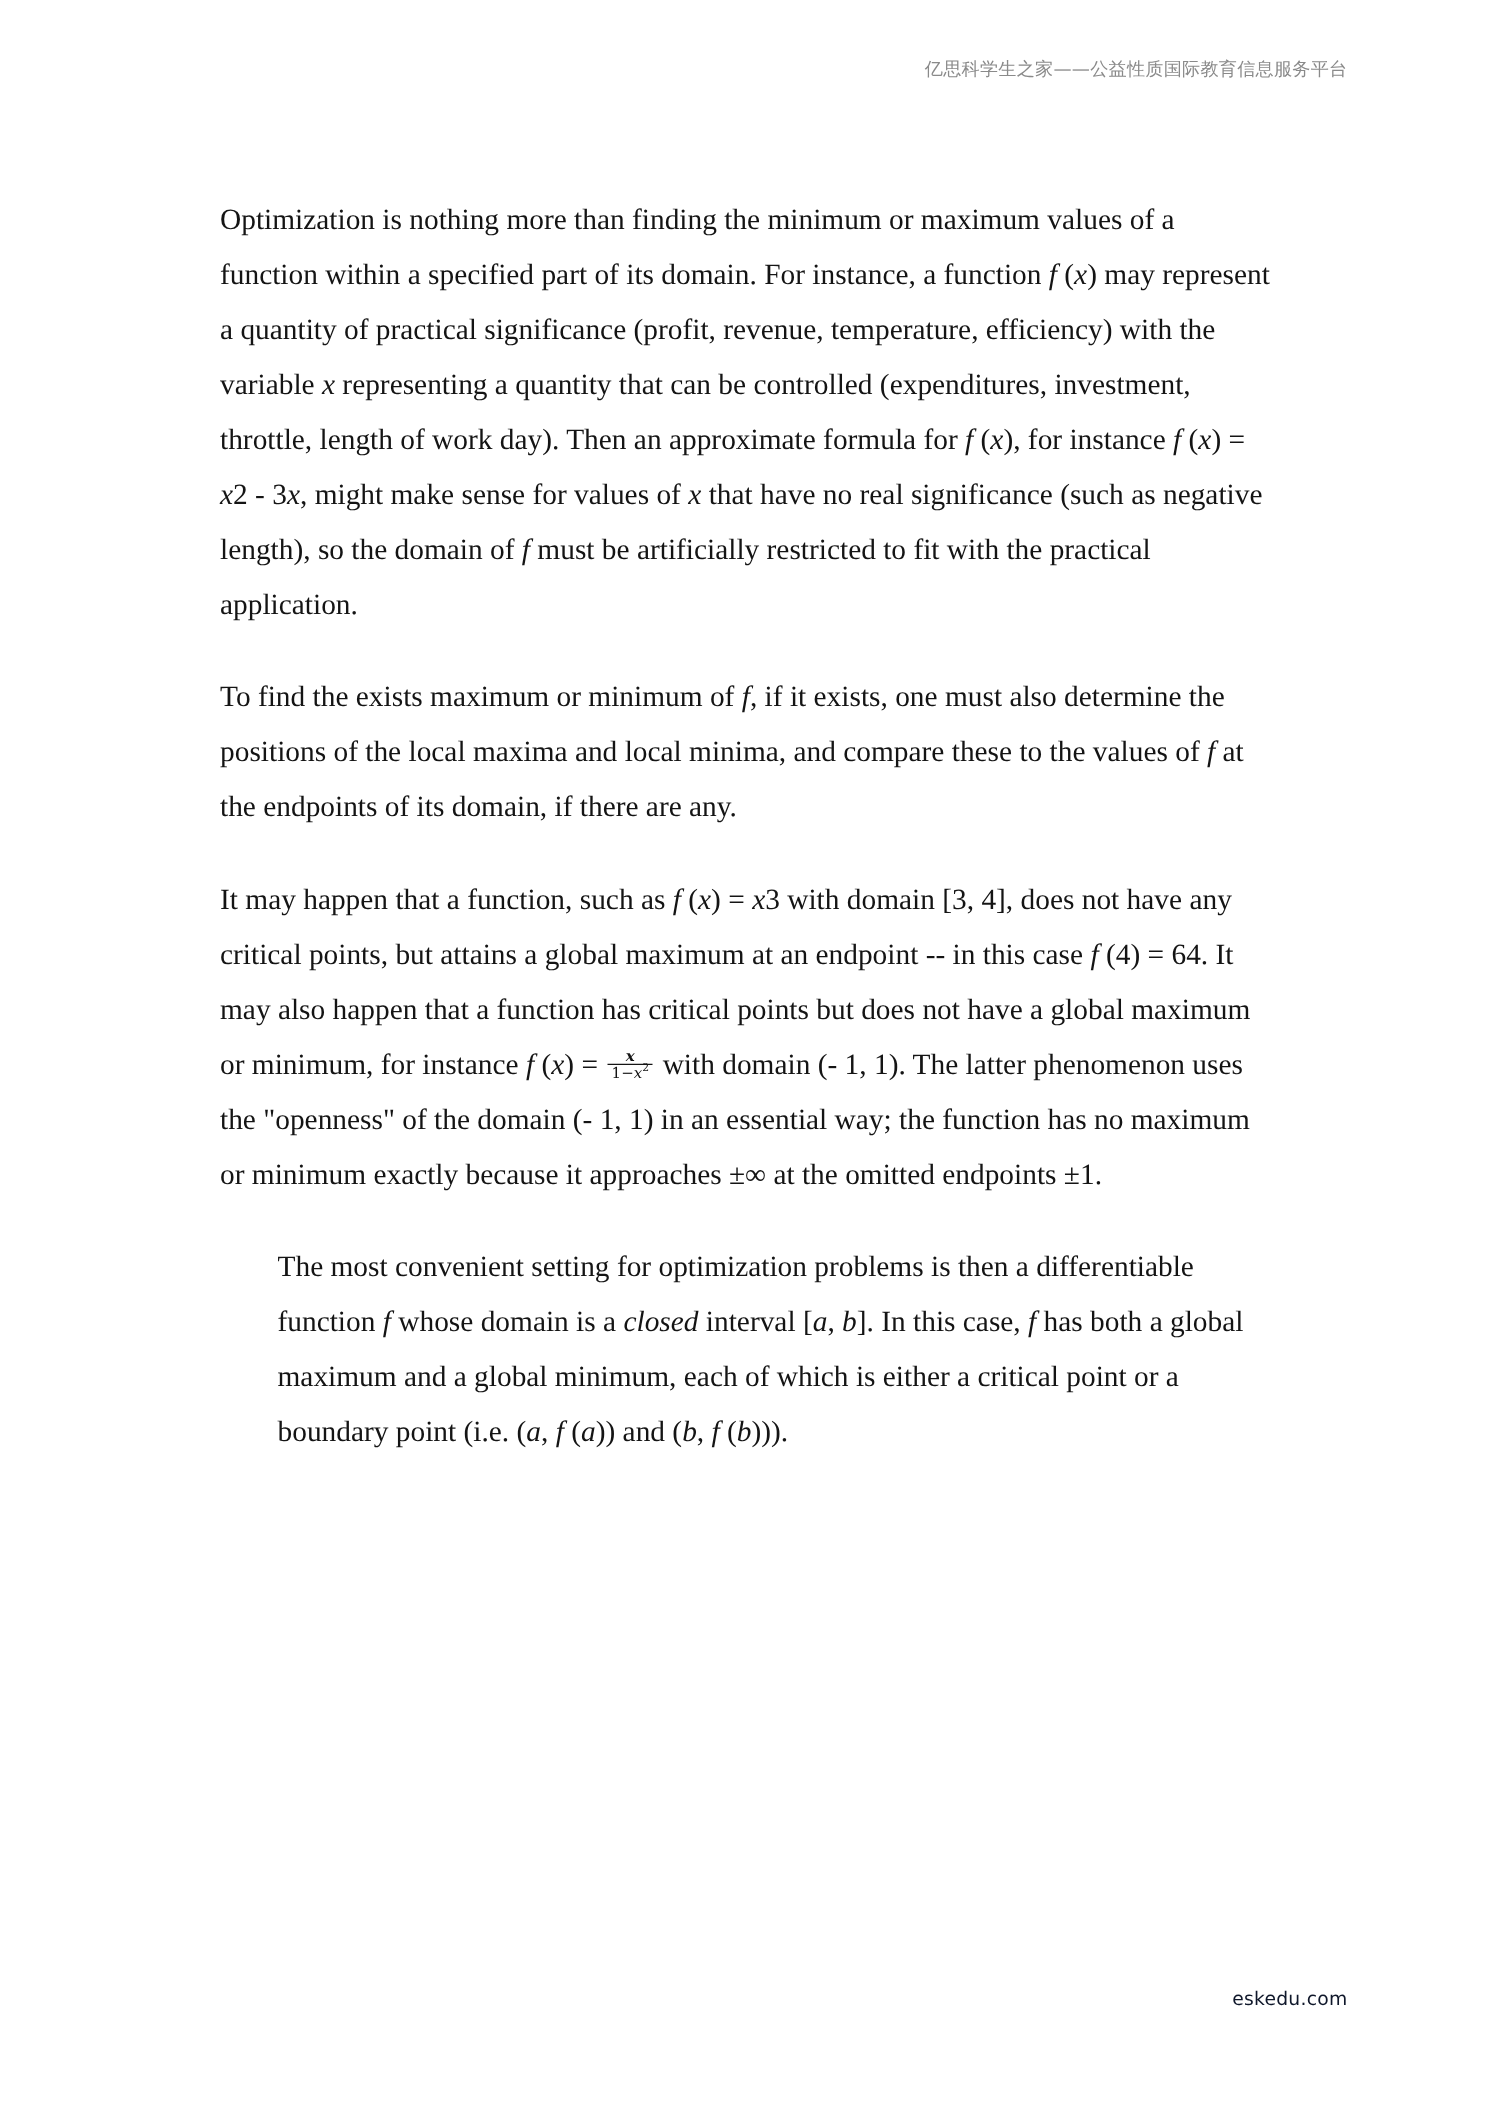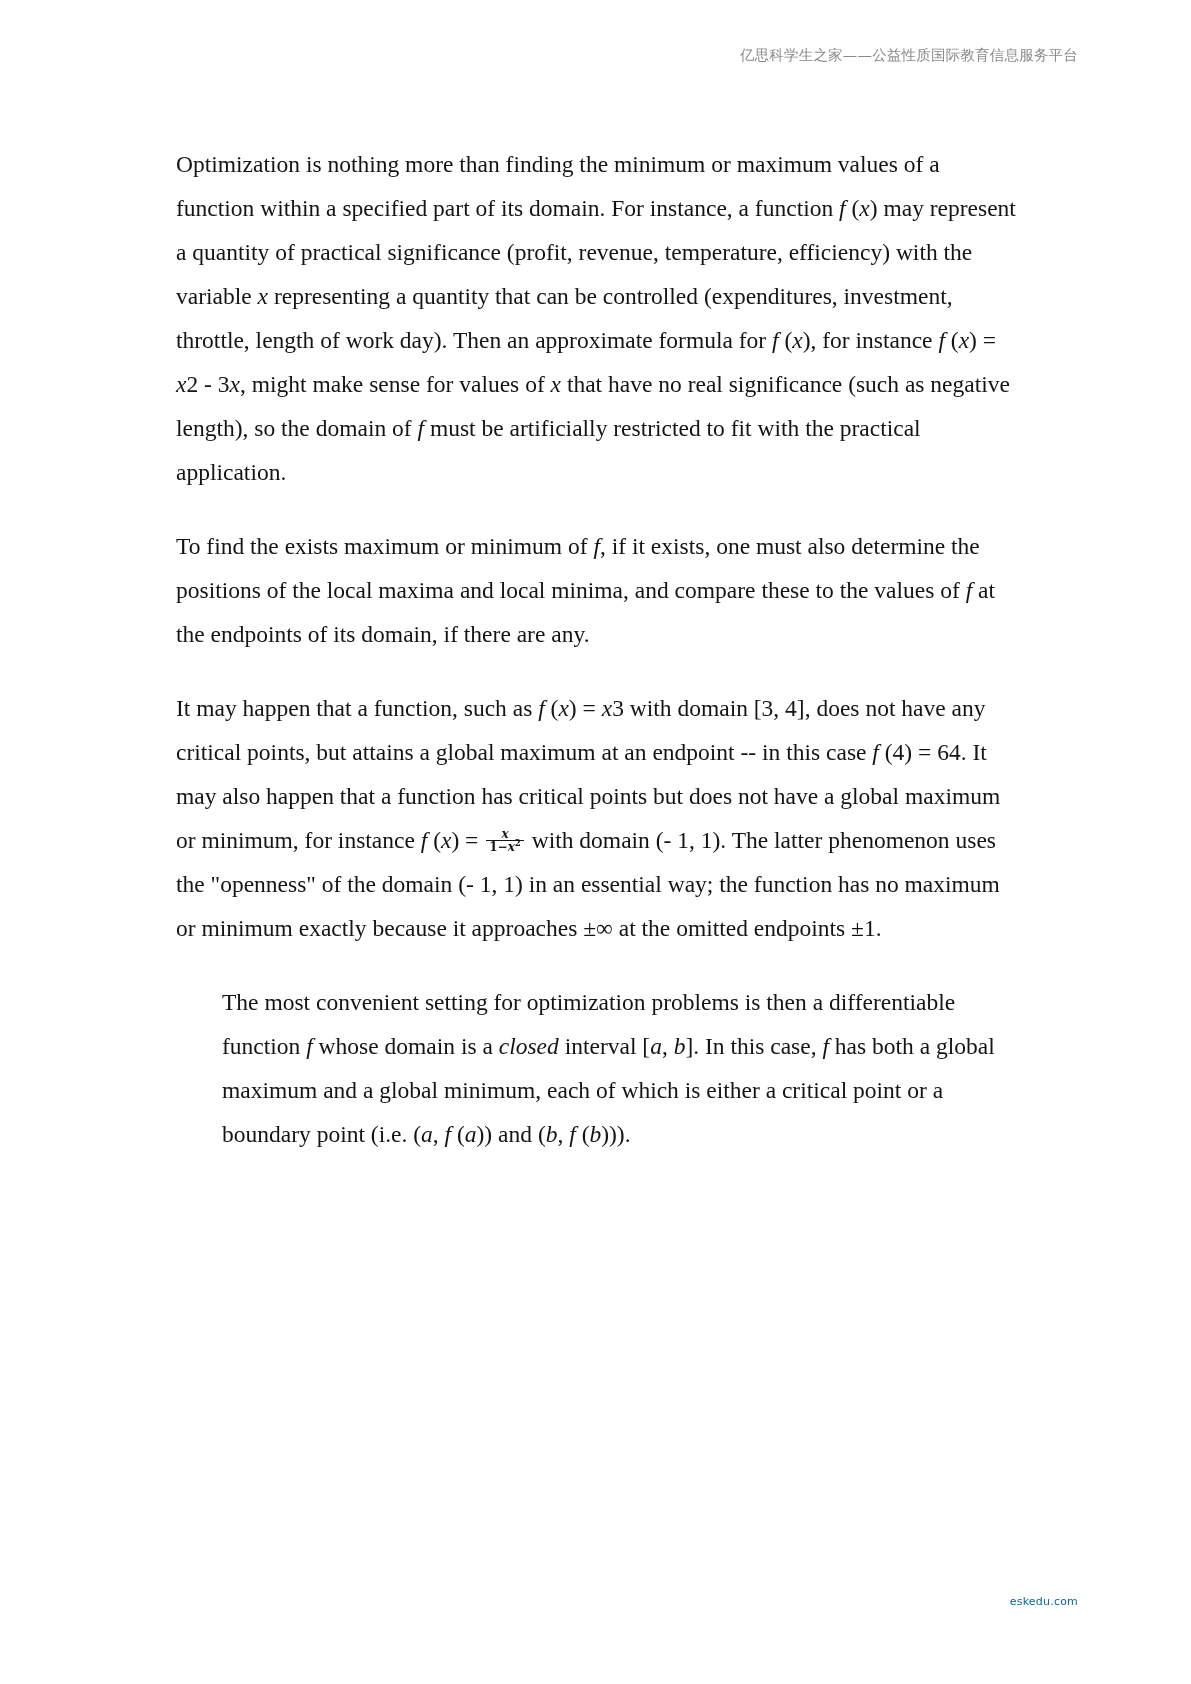--- a/index.html
+++ b/index.html
@@ -26,21 +26,21 @@
     right: 113px;
     font-family: "DejaVu Sans", sans-serif;
     font-size: 14.5px;
     color: #8a8a8a;
     letter-spacing: 0.2px;
     white-space: nowrap;
   }
   .content {
     position: absolute;
     left: 176px;
-    top: 142px;
+    top: 154px;
     width: 840px;
   }
   p.para {
     margin: 0 0 30px 0;
     font-size: 23.5px;
     line-height: 44px;
     text-align: left;
     color: #141414;
     font-family: "Liberation Serif", serif;
   }
@@ -65,37 +65,37 @@
   .frac .num {
     display: block;
     padding: 0 3px;
     font-style: italic;
     font-weight: bold;
   }
   .frac .den {
     display: block;
     border-top: 1.6px solid #141414;
     padding: 0 3px;
-    font-weight: bold;
+    font-weight: normal;
   }
   .frac .den .v {
     font-style: italic;
   }
   sup.exp {
     font-size: 0.72em;
     vertical-align: super;
     line-height: 0;
   }
   .footer {
     position: absolute;
     bottom: 76px;
     right: 113px;
     font-family: "DejaVu Sans", sans-serif;
-    font-size: 11px;
-    color: #0369a1;
+    font-size: 15px;
+    color: #0f172a;
     letter-spacing: 0.2px;
   }
 </style>
 </head>
 <body>
 
 <div class="page">
 
   <div class="header">亿思科学生之家——公益性质国际教育信息服务平台</div>
 

